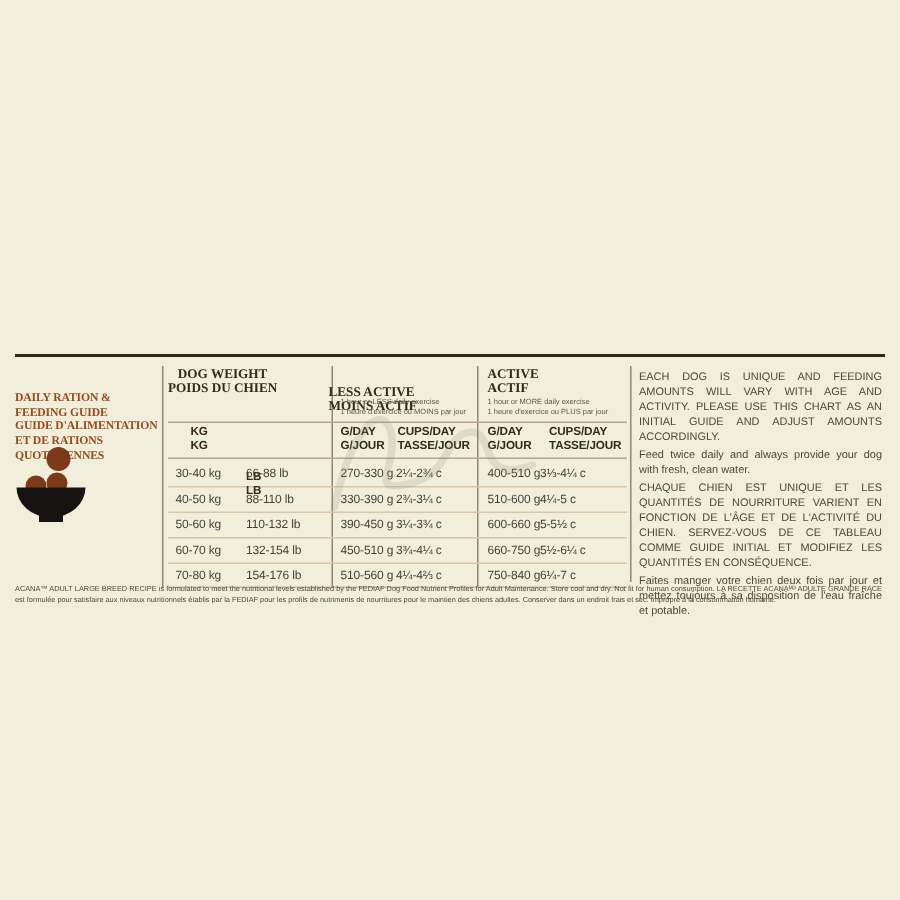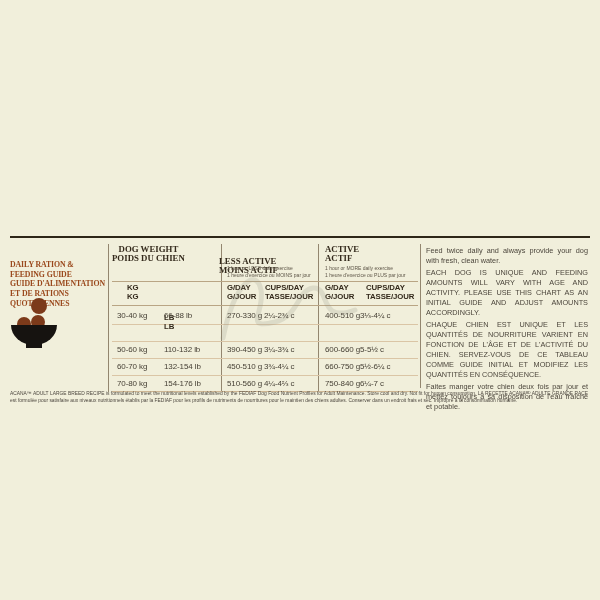--- a/index.html
+++ b/index.html
@@ -114,20 +114,28 @@
   </div>
 
   <div class="abs trow" style="top:311px;">
     <span class="c-kg">30-40 kg</span>
     <span class="c-lb">66-88 lb</span>
     <span class="c-lag">270-330 g</span>
     <span class="c-lac">2¼-2¾ c</span>
     <span class="c-ag">400-510 g</span>
     <span class="c-ac">3⅓-4¼ c</span>
   </div>
+  <div class="abs trow" style="top:328px;">
+    <span class="c-kg">40-50 kg</span>
+    <span class="c-lb">88-110 lb</span>
+    <span class="c-lag">330-390 g</span>
+    <span class="c-lac">2¾-3¼ c</span>
+    <span class="c-ag">510-600 g</span>
+    <span class="c-ac">4¼-5 c</span>
+  </div>
   <div class="abs trow" style="top:345px;">
     <span class="c-kg">50-60 kg</span>
     <span class="c-lb">110-132 lb</span>
     <span class="c-lag">390-450 g</span>
     <span class="c-lac">3¼-3¾ c</span>
     <span class="c-ag">600-660 g</span>
     <span class="c-ac">5-5½ c</span>
   </div>
   <div class="abs trow" style="top:362px;">
     <span class="c-kg">60-70 kg</span>
@@ -140,22 +148,22 @@
   <div class="abs trow" style="top:379px;">
     <span class="c-kg">70-80 kg</span>
     <span class="c-lb">154-176 lb</span>
     <span class="c-lag">510-560 g</span>
     <span class="c-lac">4¼-4⅔ c</span>
     <span class="c-ag">750-840 g</span>
     <span class="c-ac">6¼-7 c</span>
   </div>
 
   <div class="abs notes">
+    <p>EACH DOG IS UNIQUE AND FEEDING AMOUNTS WILL VARY WITH AGE AND ACTIVITY. PLEASE USE THIS CHART AS AN INITIAL GUIDE AND ADJUST AMOUNTS ACCORDINGLY.</p>
     <p>Feed twice daily and always provide your dog with fresh, clean water.</p>
-    <p>EACH DOG IS UNIQUE AND FEEDING AMOUNTS WILL VARY WITH AGE AND ACTIVITY. PLEASE USE THIS CHART AS AN INITIAL GUIDE AND ADJUST AMOUNTS ACCORDINGLY.</p>
     <p>CHAQUE CHIEN EST UNIQUE ET LES QUANTITÉS DE NOURRITURE VARIENT EN FONCTION DE L'ÂGE ET DE L'ACTIVITÉ DU CHIEN. SERVEZ-VOUS DE CE TABLEAU COMME GUIDE INITIAL ET MODIFIEZ LES QUANTITÉS EN CONSÉQUENCE.</p>
     <p>Faites manger votre chien deux fois par jour et mettez toujours à sa disposition de l'eau fraîche et potable.</p>
   </div>
 
   <div class="abs fineprint">ACANA™ ADULT LARGE BREED RECIPE is formulated to meet the nutritional levels established by the FEDIAF Dog Food Nutrient Profiles for Adult Maintenance. Store cool and dry. Not fit for human consumption. LA RECETTE ACANAᴹᴰ ADULTE GRANDE RACE est formulée pour satisfaire aux niveaux nutritionnels établis par la FEDIAF pour les profils de nutriments de nourritures pour le maintien des chiens adultes. Conserver dans un endroit frais et sec. Impropre à la consommation humaine.</div>
 
   <svg class="abs wm" style="left:205px;top:260px;" width="165" height="92" viewBox="0 0 165 92">
     <path d="M18,78 C30,20 52,8 56,30 C60,52 38,70 70,62 C95,55 92,30 108,28 C126,26 112,64 150,50" fill="none" stroke="#8d8d7f" stroke-width="5" stroke-linecap="round"></path>
   </svg>
 

